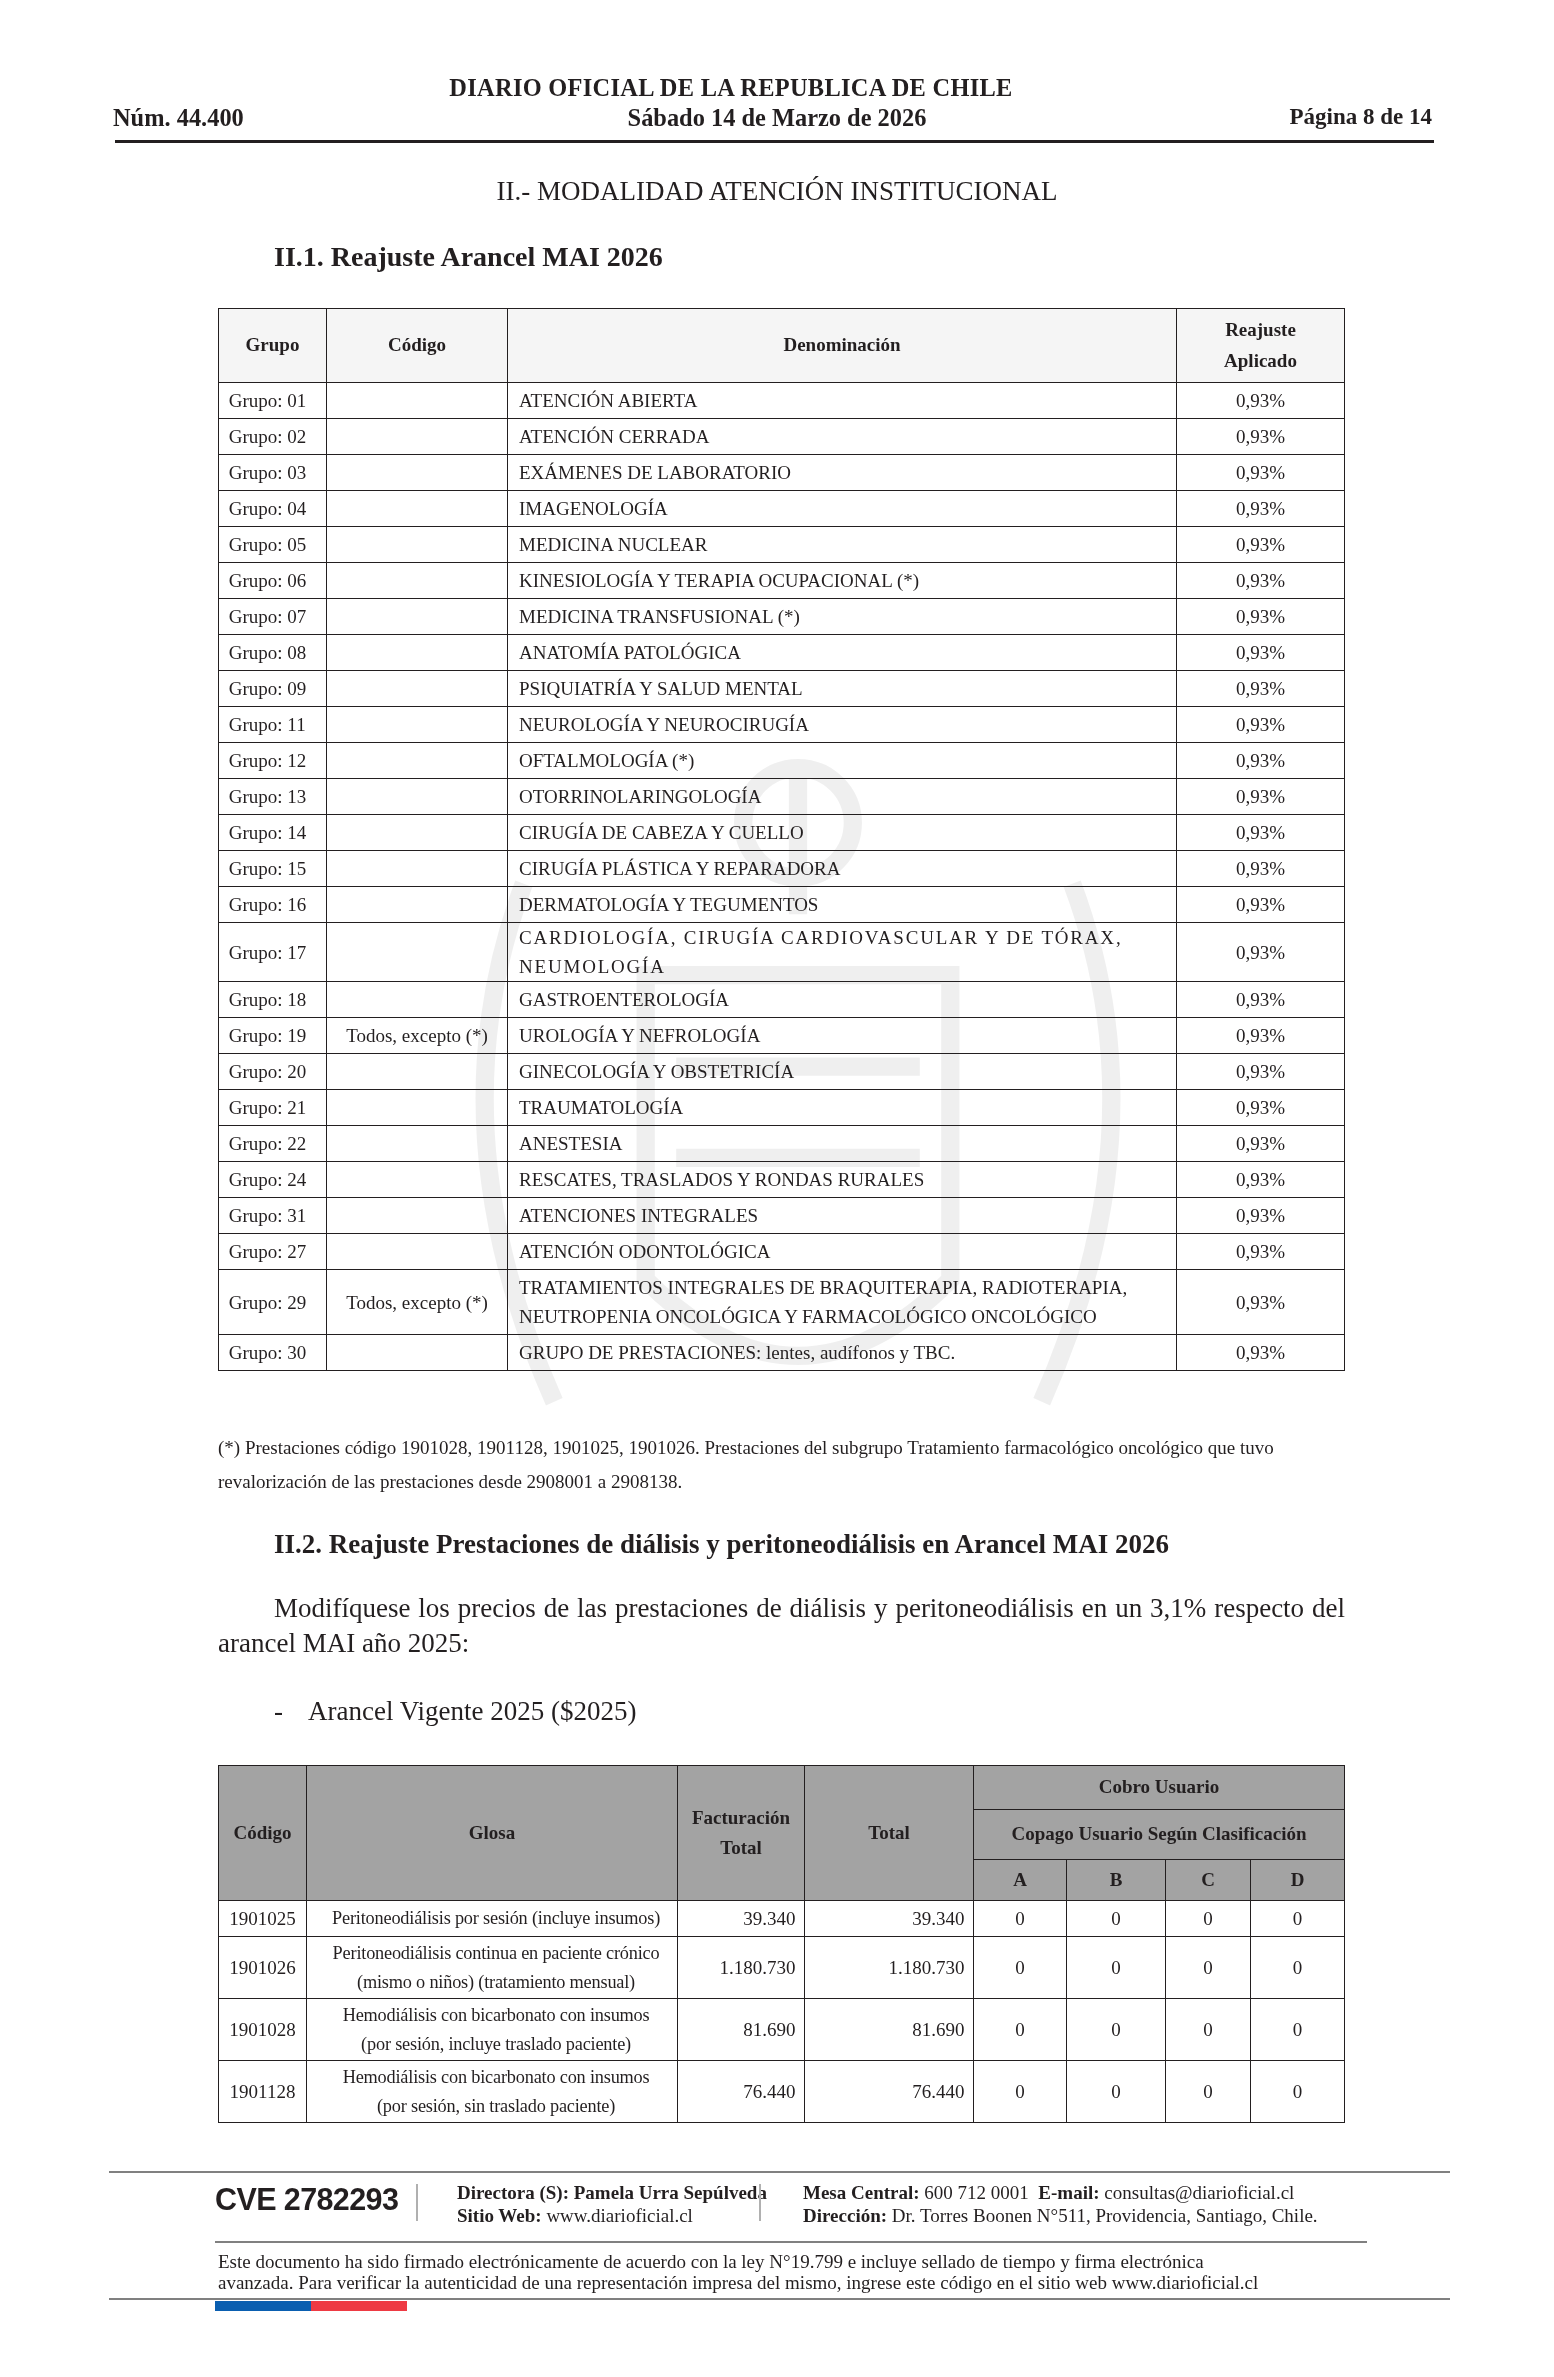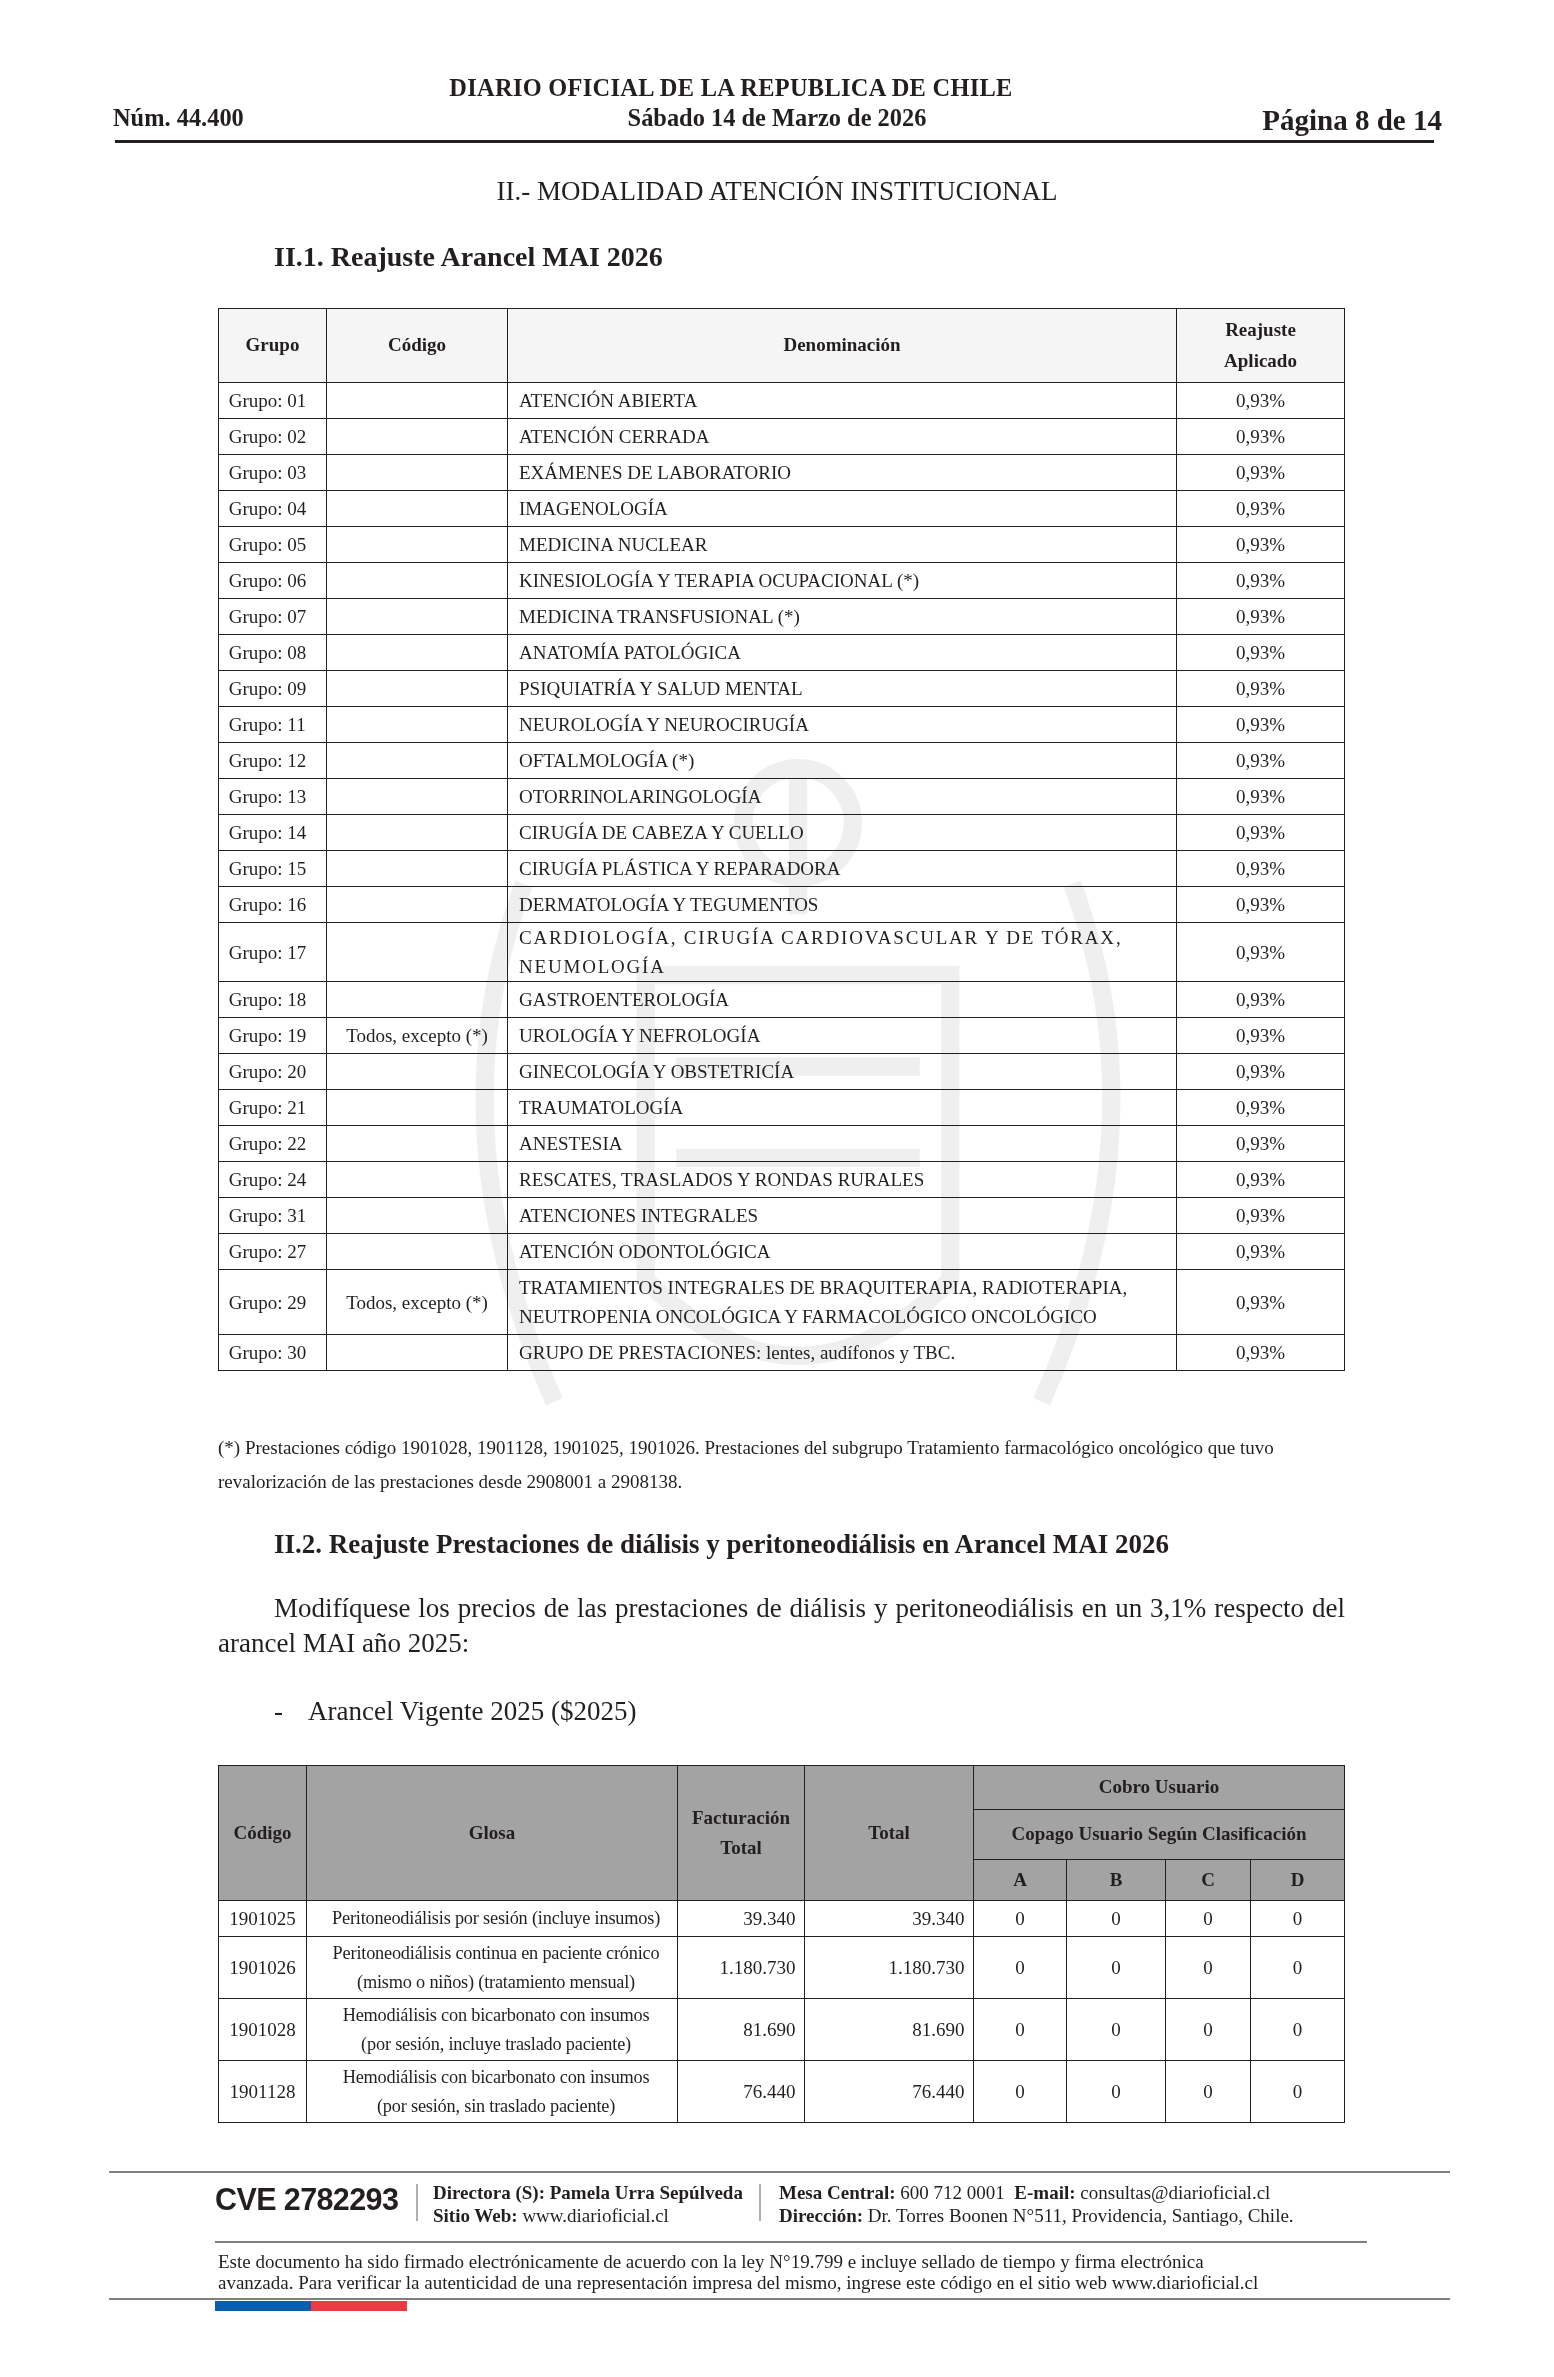--- a/index.html
+++ b/index.html
@@ -3,21 +3,21 @@
 <meta charset="utf-8">
 <style>
   html, body { margin:0; padding:0; background:#ffffff; }
   body { width:1554px; height:2377px; position:relative; overflow:hidden;
          font-family:"Liberation Serif", "DejaVu Serif", serif; color:#231f20; }
   .abs { position:absolute; }
   
   .hdr-title { left:0; width:1462px; top:74px; text-align:center; font-weight:bold; font-size:24.4px; letter-spacing:0.3px; }
   .hdr-num { left:113px; top:104px; font-weight:bold; font-size:24.4px; }
   .hdr-date { left:0; width:1554px; top:104px; text-align:center; font-weight:bold; font-size:24.4px; }
-  .hdr-page { right:112px; top:104px; font-weight:bold; font-size:29px; }
+  .hdr-page { right:122px; top:104px; font-weight:bold; font-size:23px; }
   .hdr-rule { left:115px; top:140px; width:1319px; height:3px; background:#231f20; }
   
   .sec-title { left:0; width:1554px; top:176px; text-align:center; font-size:27px; }
   .sub-title { left:274px; top:241px; font-size:28px; font-weight:bold; }
   .sub-title2 { left:274px; top:1529px; font-size:27px; font-weight:bold; }
   
   table { border-collapse:collapse; position:absolute; }
   #t1 { left:218px; top:308px; width:1127px; table-layout:fixed;padding-left:40px; }
   #t1 td, #t1 th { border:1.2px solid #231f20; font-size:19px; padding:0 11px; vertical-align:middle; }
   #t1 th { background:#f5f5f5; font-weight:bold; height:73px; line-height:30.5px; text-align:center; }
@@ -44,21 +44,21 @@
   #t2 td.num { text-align:right; padding-right:8.5px; }
   #t2 td.cen { text-align:center; }
   #t2 td.gl { text-align:center; font-size:18.3px; letter-spacing:-0.2px; padding-left:13px; }
   #t2 tr.r1 td { height:35px; }
   #t2 tr.r2 td { height:61px; }
   
   .f-rule1 { left:109px; top:2171px; width:1341px; height:2.4px; background:#808080; }
   .f-cve { left:215px; top:2182px; font-family:"Liberation Sans", "DejaVu Sans", sans-serif; font-weight:bold; font-size:30.5px; letter-spacing:-0.6px; }
   .f-sep1 { left:416px; top:2173px; width:1.8px; height:37px; background:#b0b0b0; top:2184px; }
   .f-sep2 { left:759px; top:2184px; width:1.8px; height:37px; background:#b0b0b0; }
-  .f-col { font-size:19px; line-height:22.6px; }
+  .f-col { font-size:19px; line-height:22.6px;margin-left:24px; }
   .f-col1 { left:433px; top:2182px; }
   .f-col2 { left:779px; top:2182px; }
   .f-rule2 { left:215px; top:2241px; width:1152px; height:2.4px; background:#808080; }
   .f-legal { left:218px; top:2251px; width:1122px; font-size:19px; line-height:21.3px; }
   .f-rule3 { left:109px; top:2298px; width:1341px; height:2.4px; background:#808080; }
   .f-flag-blue { left:215px; top:2301px; width:96px; height:9.8px; background:#0a5eb0; }
   .f-flag-red { left:311px; top:2301px; width:96px; height:9.8px; background:#ee3a43; }
   .b { font-weight:bold; }
   
   .watermark { left:341px; top:701px; width:914px; height:853px; opacity:0.06; pointer-events:none; }

